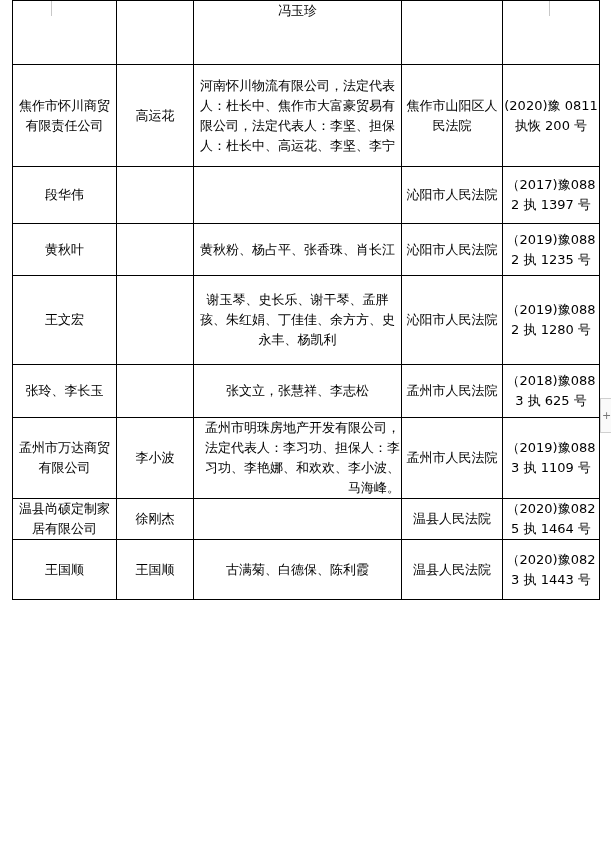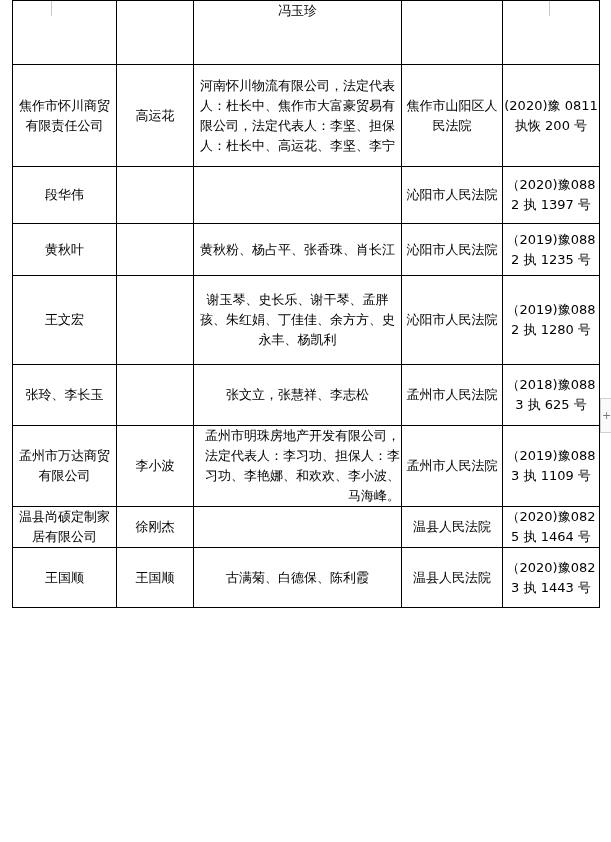--- a/index.html
+++ b/index.html
@@ -41,37 +41,37 @@
       <td>高运花</td>
       <td>河南怀川物流有限公司，法定代表人：杜长中、焦作市大富豪贸易有限公司，法定代表人：李坚、担保人：杜长中、高运花、李坚、李宁</td>
       <td>焦作市山阳区人民法院</td>
       <td>(2020)豫 0811 执恢 200 号</td>
     </tr>
     <tr style="height:57px">
       <td>段华伟</td>
       <td></td>
       <td></td>
       <td>沁阳市人民法院</td>
-      <td>（2020)豫0882 执 1397 号</td>
+      <td>（2017)豫0882 执 1397 号</td>
     </tr>
     <tr style="height:52px">
       <td>黄秋叶</td>
       <td></td>
       <td>黄秋粉、杨占平、张香珠、肖长江</td>
       <td>沁阳市人民法院</td>
       <td>（2019)豫0882 执 1235 号</td>
     </tr>
     <tr style="height:89px">
       <td>王文宏</td>
       <td></td>
       <td>谢玉琴、史长乐、谢干琴、孟胖孩、朱红娟、丁佳佳、余方方、史永丰、杨凯利</td>
       <td>沁阳市人民法院</td>
       <td>（2019)豫0882 执 1280 号</td>
     </tr>
-    <tr style="height:61px">
+    <tr style="height:53px">
       <td>张玲、李长玉</td>
       <td></td>
       <td>张文立，张慧祥、李志松</td>
       <td>孟州市人民法院</td>
       <td>（2018)豫0883 执 625 号</td>
     </tr>
     <tr style="height:76px">
       <td>孟州市万达商贸有限公司</td>
       <td>李小波</td>
       <td style="text-align:right;">孟州市明珠房地产开发有限公司，法定代表人：李习功、担保人：李习功、李艳娜、和欢欢、李小波、马海峰。</td>

